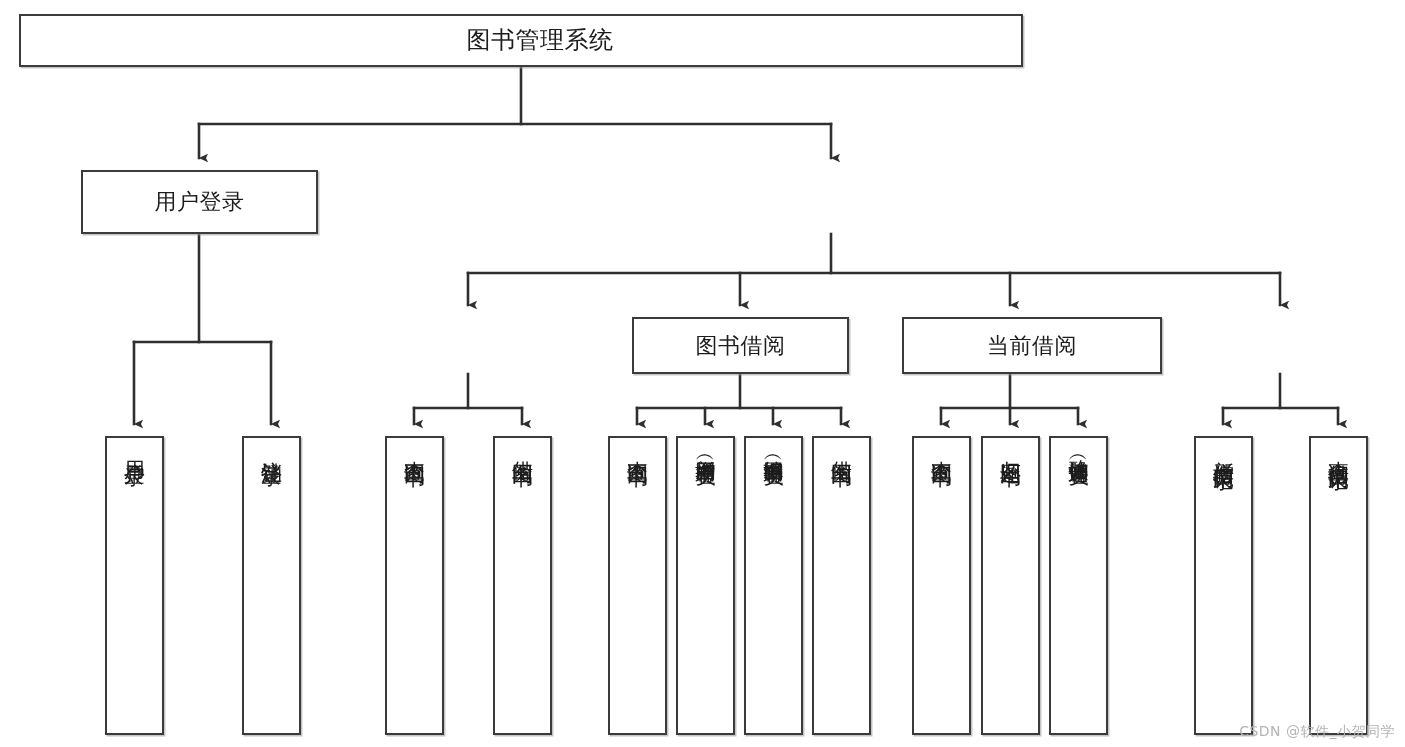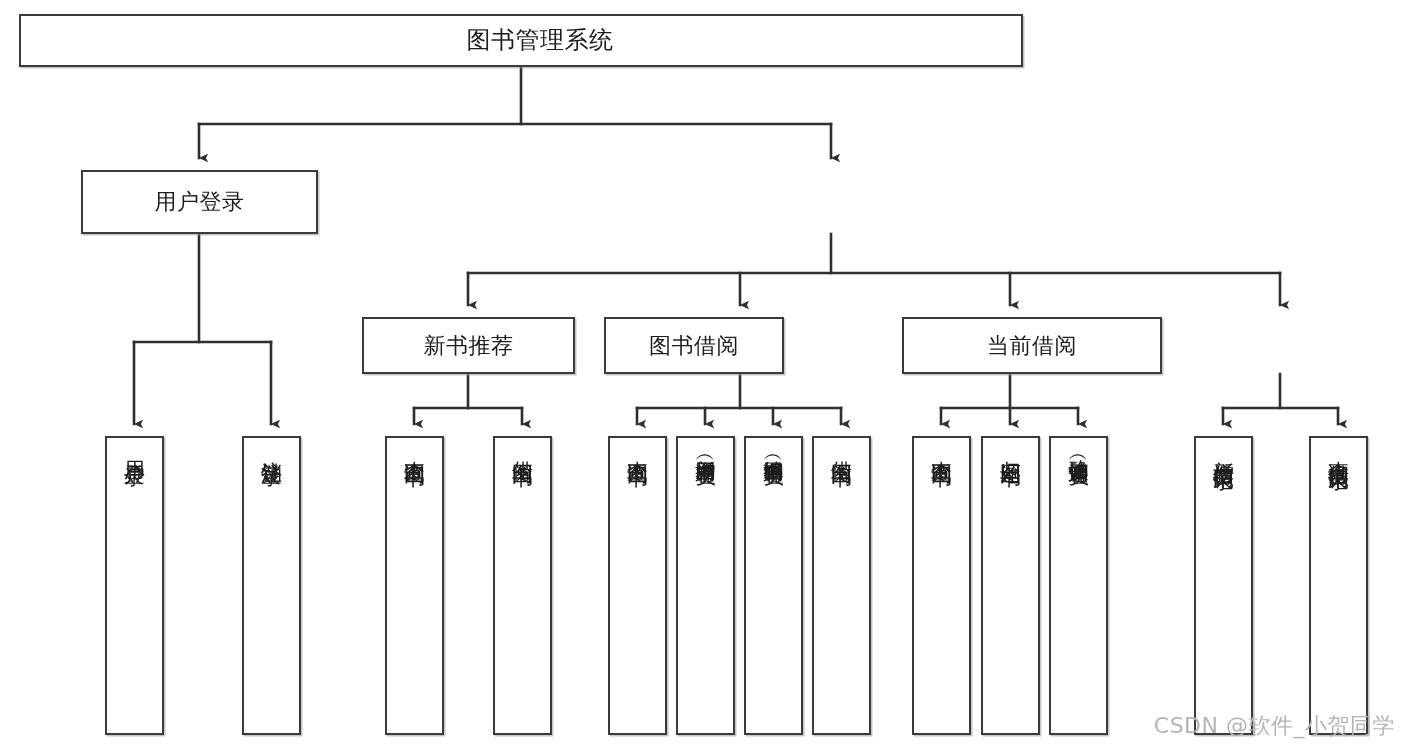--- a/index.html
+++ b/index.html
@@ -61,21 +61,21 @@
   }
   .node.lvl2.n-user-login   { left: 81px; }
   .node.lvl2.n-book-manage  { left: 711px; }
   
   .node.lvl3 {
     top: 317px;
     height: 57px;
     font-size: 22px;
   }
   .node.lvl3.n-new-book     { left: 362px; width: 213px; }
-  .node.lvl3.n-borrow       { left: 604px; width: 180px; }
+  .node.lvl3.n-borrow       { left: 632px; width: 217px; }
   .node.lvl3.n-current      { left: 902px; width: 260px; align-items: center; }
   .node.lvl3.n-record       { left: 1172px; width: 216px; }
   
   .node.leaf {
     top: 436px;
     height: 299px;
     width: 59px;
     align-items: flex-start;
     justify-content: center;
     padding-top: 6px;
@@ -89,21 +89,21 @@
     white-space: nowrap;
   }
   .node.leaf.tall-text .node-label {
     letter-spacing: 1px;
     font-size: 20px;
   }
   .watermark {
     position: absolute;
     right: 10px;
     bottom: 6px;
-    font-size: 22px;
+    font-size: 14px;
     color: #b4b4b4;
     letter-spacing: 0.5px;
     user-select: none;
     white-space: nowrap;
   }
 </style>
 </head>
 <body>
 
 <div id="diagram-root">
@@ -160,23 +160,20 @@
   </svg>
 
   <div class="node root">
     <span class="node-label">图书管理系统</span>
   </div>
 
   <div class="node lvl2 n-user-login">
     <span class="node-label">用户登录</span>
   </div>
 
-  <div class="node lvl3 n-new-book">
-    <span class="node-label">新书推荐</span>
-  </div>
   <div class="node lvl3 n-borrow">
     <span class="node-label">图书借阅</span>
   </div>
   <div class="node lvl3 n-current">
     <span class="node-label">当前借阅</span>
   </div>
 
   <div class="node leaf" style="left:105px;">
     <span class="node-label">用户登录</span>
   </div>

